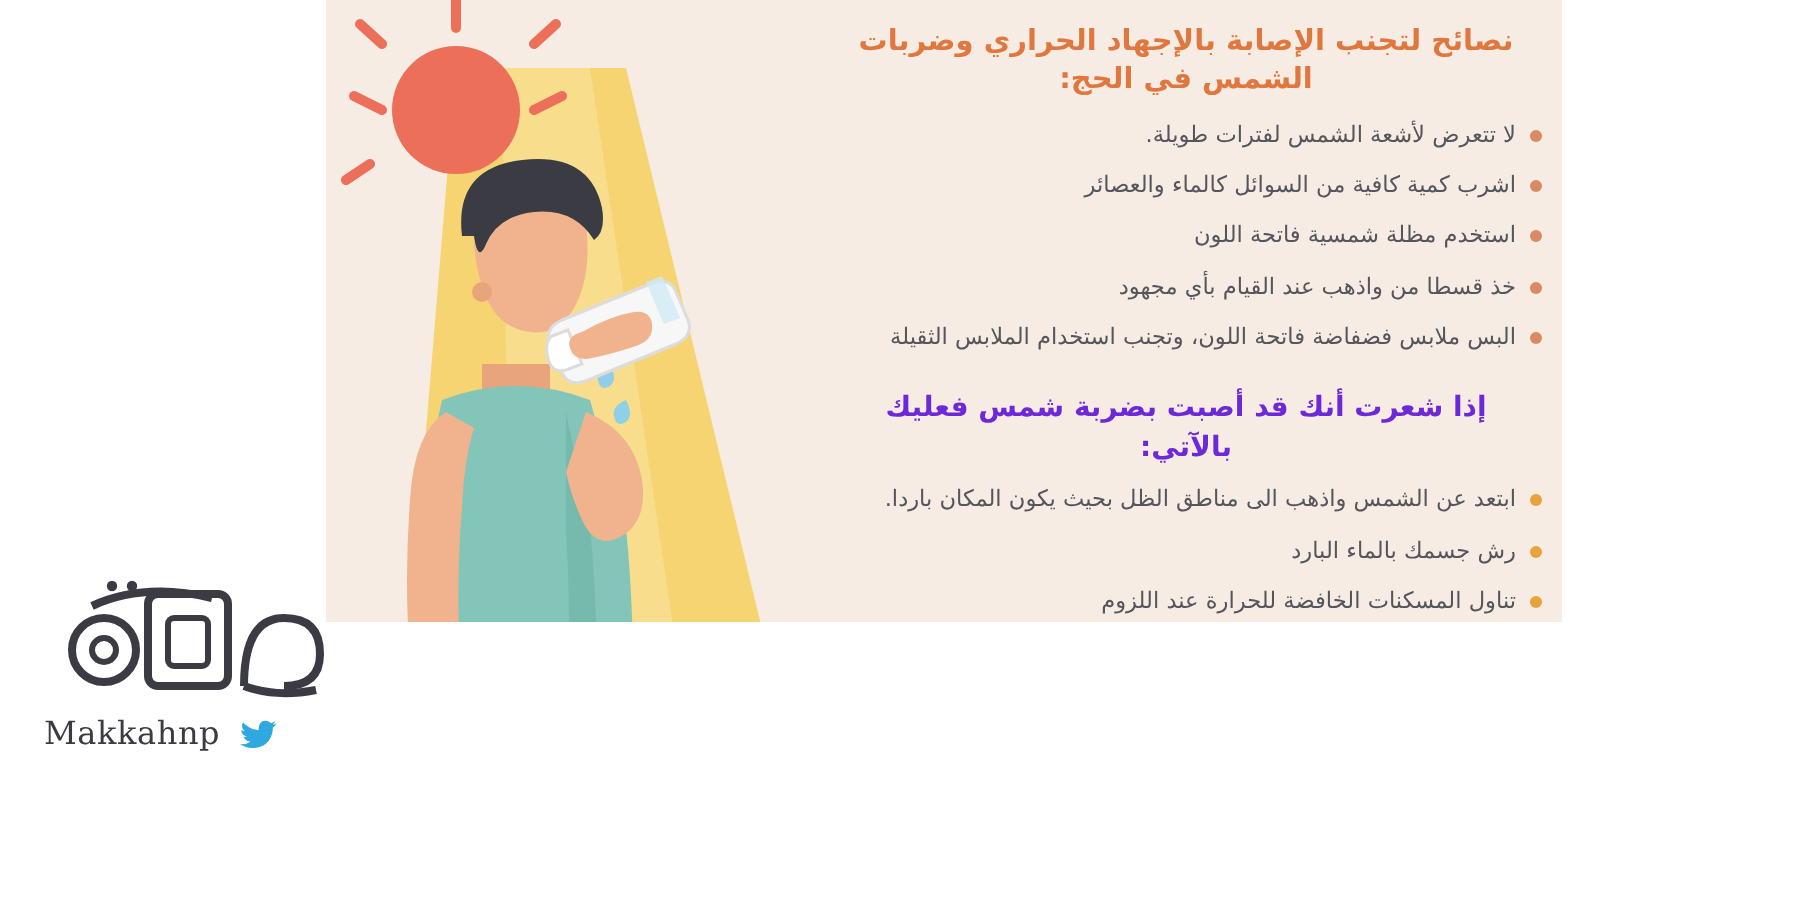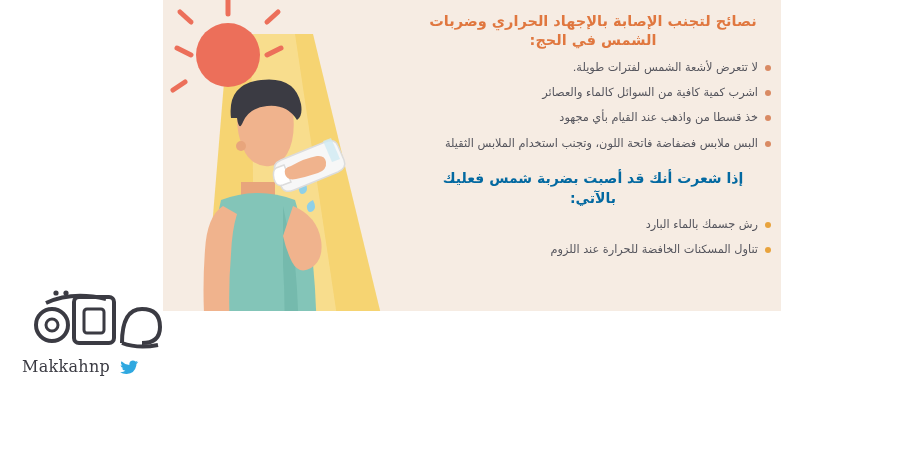--- a/index.html
+++ b/index.html
@@ -47,21 +47,21 @@
     font-weight: bold;
     color: #e0773f;
     text-align: center;
     letter-spacing: 0;
     margin: 6px 6px 10px 6px;
     line-height: 1.3;
   }
   .subtitle {
     font-size: 14px;
     font-weight: bold;
-    color: #0369a1;
+    color: #6d28d9;
     text-align: center;
     margin: 16px 10px 8px 10px;
     line-height: 1.45;
   }
   ul.tips {
     list-style: none;
     margin: 0; padding: 0;
   }
   ul.tips li {
     display: flex;
@@ -181,31 +181,39 @@
         <li>
           <span class="bullet"></span>
           <span class="txt">لا تتعرض لأشعة الشمس لفترات طويلة.</span>
         </li>
         <li>
           <span class="bullet"></span>
           <span class="txt">اشرب كمية كافية من السوائل كالماء والعصائر</span>
         </li>
         <li>
           <span class="bullet"></span>
+          <span class="txt">استخدم مظلة شمسية فاتحة اللون</span>
+        </li>
+        <li>
+          <span class="bullet"></span>
           <span class="txt">خذ قسطا من واذهب عند القيام بأي مجهود</span>
         </li>
         <li>
           <span class="bullet"></span>
           <span class="txt">البس ملابس فضفاضة فاتحة اللون، وتجنب استخدام الملابس الثقيلة</span>
         </li>
       </ul>
 
       <div class="subtitle">إذا شعرت أنك قد أصبت بضربة شمس فعليك بالآتي:</div>
 
       <ul class="tips second">
+        <li>
+          <span class="bullet"></span>
+          <span class="txt">ابتعد عن الشمس واذهب الى مناطق الظل بحيث يكون المكان باردا.</span>
+        </li>
         <li>
           <span class="bullet"></span>
           <span class="txt">رش جسمك بالماء البارد</span>
         </li>
         <li>
           <span class="bullet"></span>
           <span class="txt">تناول المسكنات الخافضة للحرارة عند اللزوم</span>
         </li>
       </ul>
 

